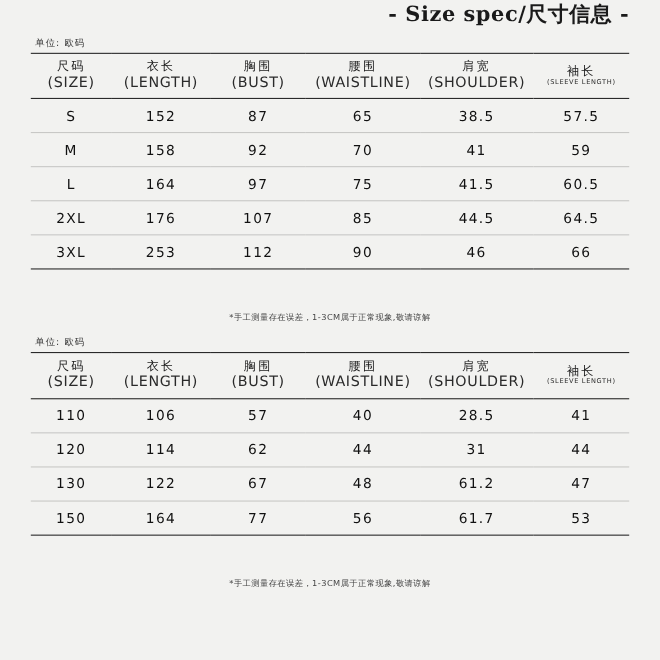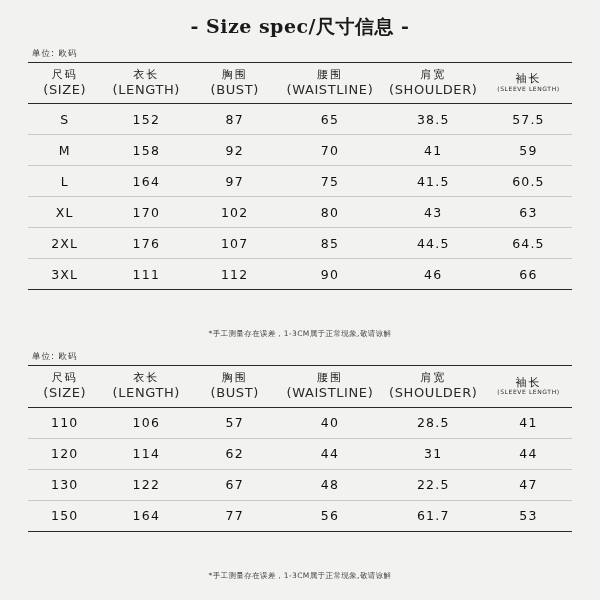--- a/index.html
+++ b/index.html
@@ -15,26 +15,25 @@
     overflow: hidden;
   }
   .page {
     width: 600px;
     height: 600px;
     position: relative;
     box-sizing: border-box;
     padding: 0 28px;
   }
   .title {
-    text-align: center;
+    text-align: right;
     font-family: "DejaVu Serif", serif;
     font-size: 19px;
     font-weight: bold;
     letter-spacing: 0.5px;
-    padding-top: 14px;
     padding-bottom: 8px;
     color: #1a1a1a;
   }
   .unit {
     font-size: 8.5px;
     letter-spacing: 1px;
     color: #333;
     padding-left: 4px;
     margin-bottom: 2px;
   }
@@ -168,38 +167,30 @@
         </tr>
         <tr>
           <td>L</td>
           <td>164</td>
           <td>97</td>
           <td>75</td>
           <td>41.5</td>
           <td>60.5</td>
         </tr>
         <tr>
-          <td>XL</td>
-          <td>170</td>
-          <td>102</td>
-          <td>80</td>
-          <td>43</td>
-          <td>63</td>
-        </tr>
-        <tr>
           <td>2XL</td>
           <td>176</td>
           <td>107</td>
           <td>85</td>
           <td>44.5</td>
           <td>64.5</td>
         </tr>
         <tr>
           <td>3XL</td>
-          <td>111</td>
+          <td>253</td>
           <td>112</td>
           <td>90</td>
           <td>46</td>
           <td>66</td>
         </tr>
       </tbody>
   </table>
 
   <div class="note">*手工测量存在误差，1-3CM属于正常现象,敬请谅解</div>
 
@@ -258,21 +249,21 @@
             <td>62</td>
             <td>44</td>
             <td>31</td>
             <td>44</td>
           </tr>
           <tr>
             <td>130</td>
             <td>122</td>
             <td>67</td>
             <td>48</td>
-            <td>22.5</td>
+            <td>61.2</td>
             <td>47</td>
           </tr>
           <tr>
             <td>150</td>
             <td>164</td>
             <td>77</td>
             <td>56</td>
             <td>61.7</td>
             <td>53</td>
           </tr>

